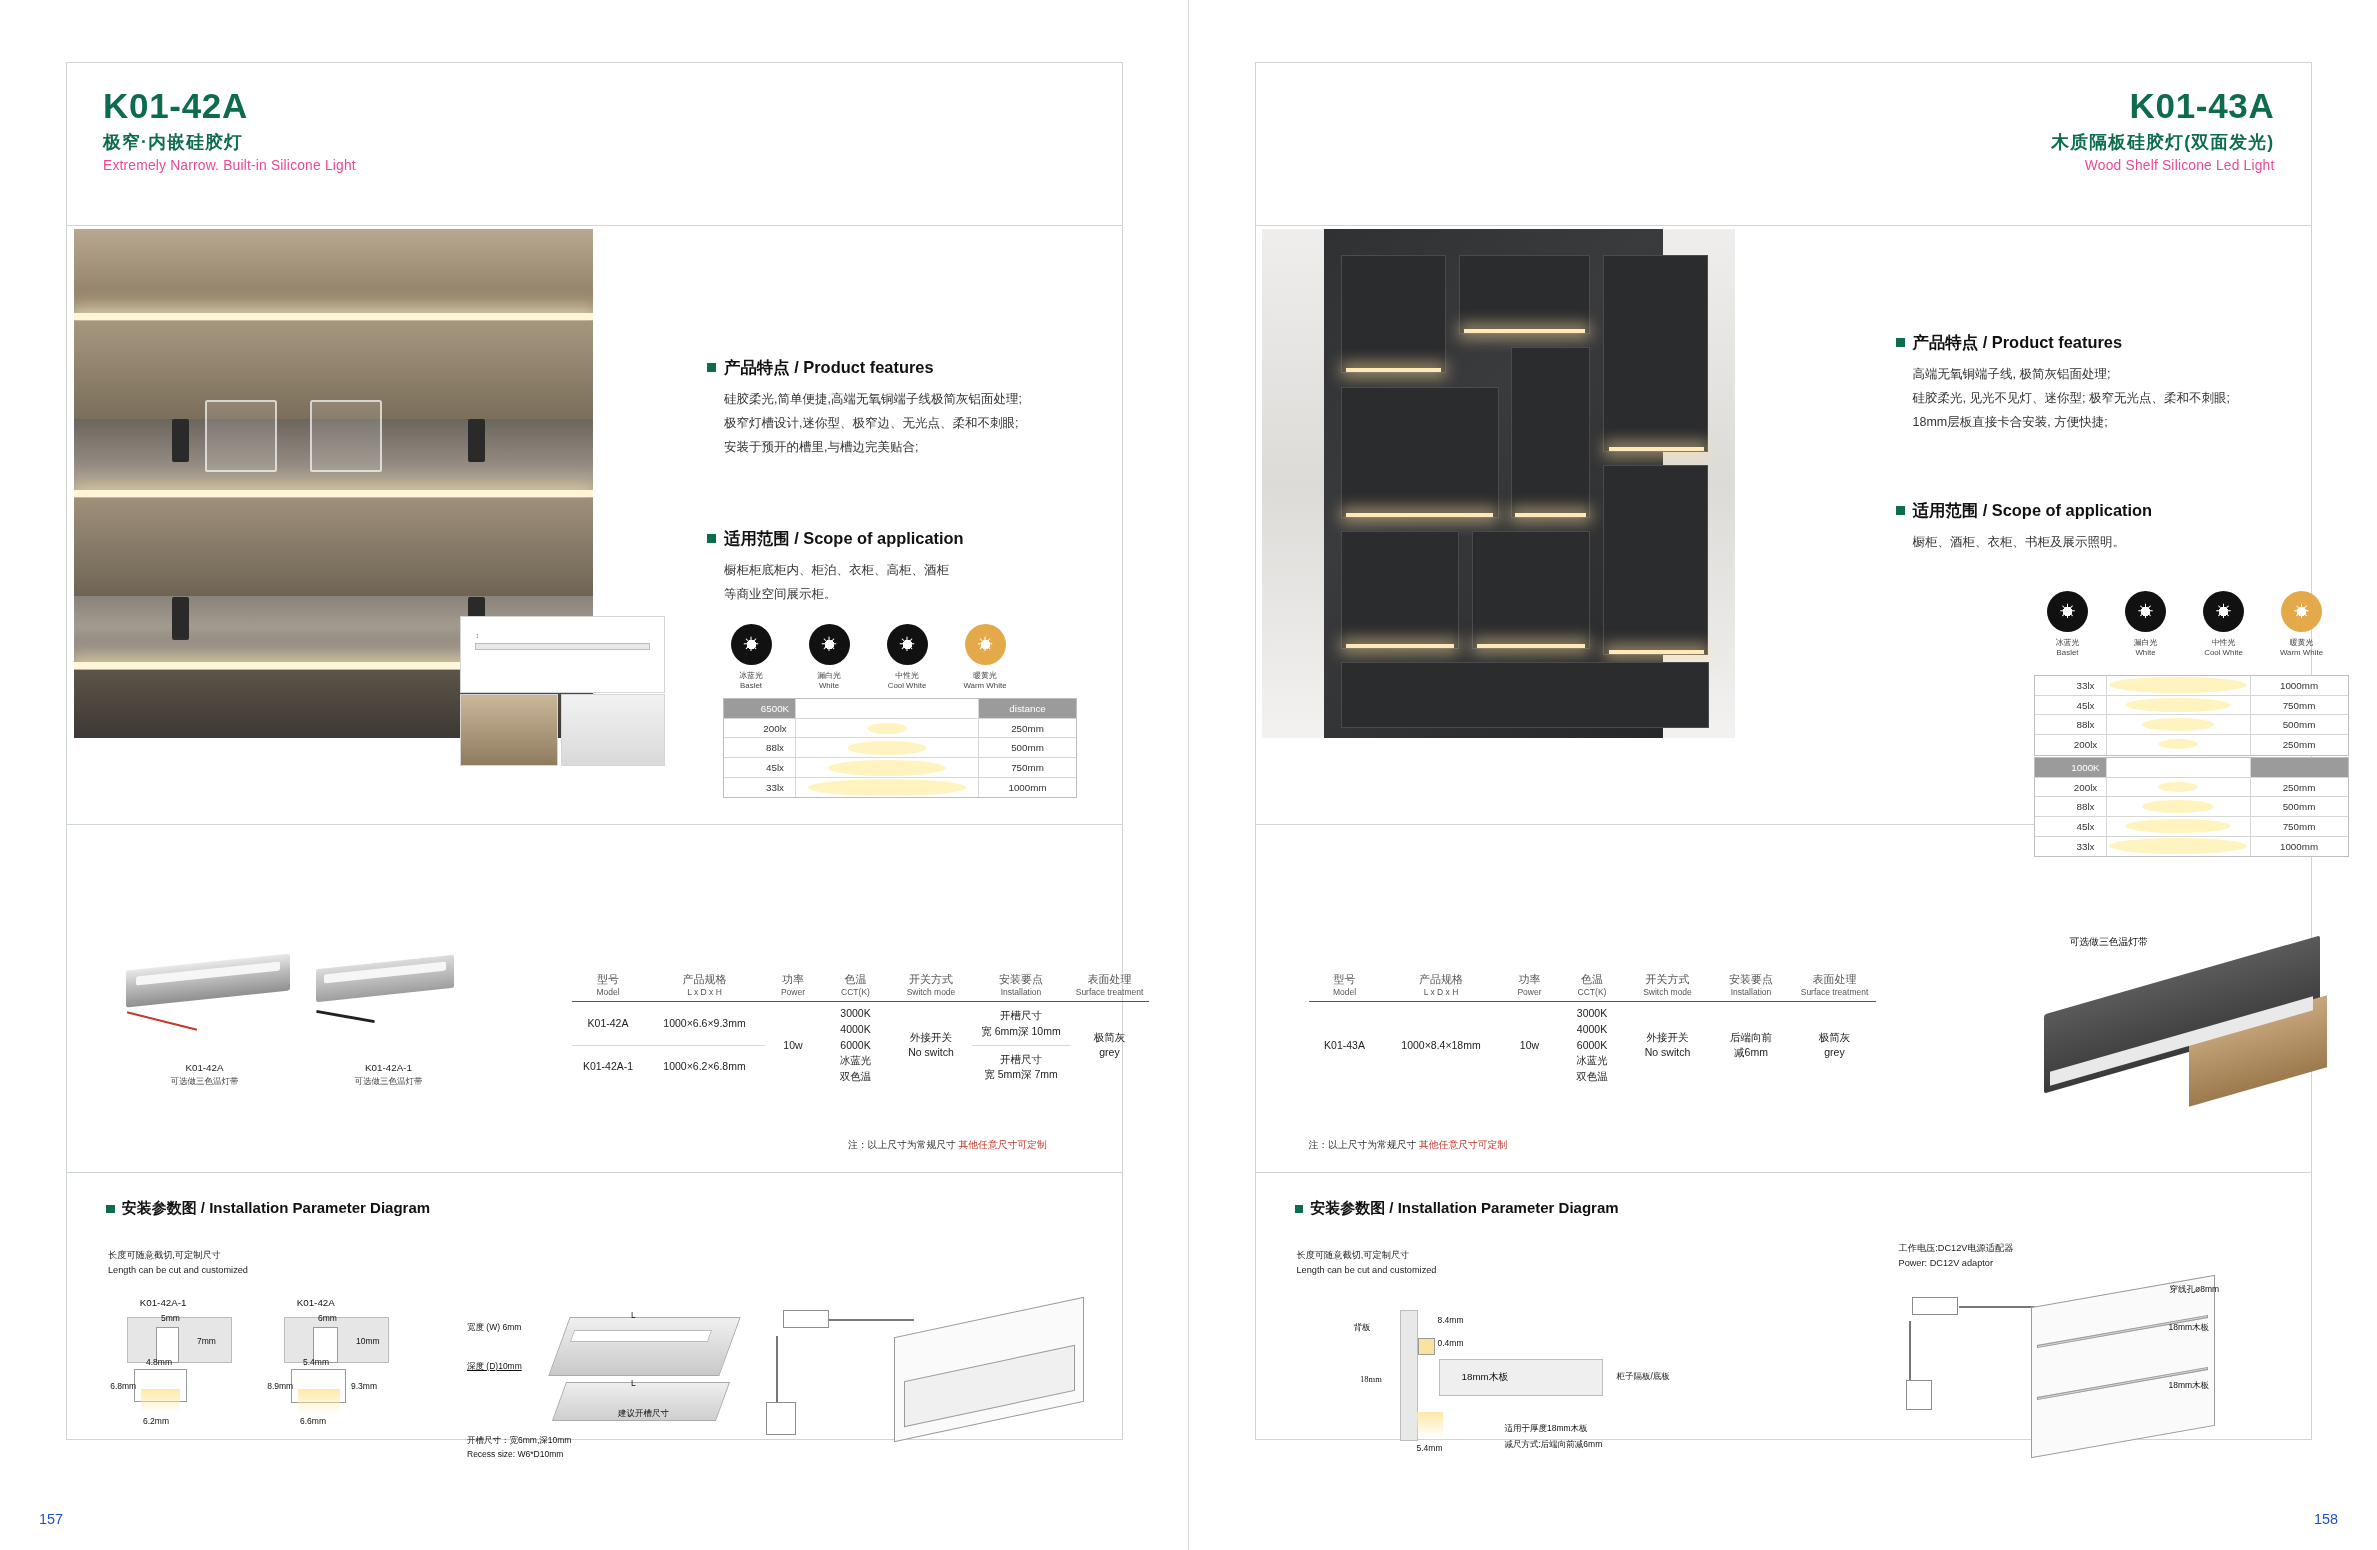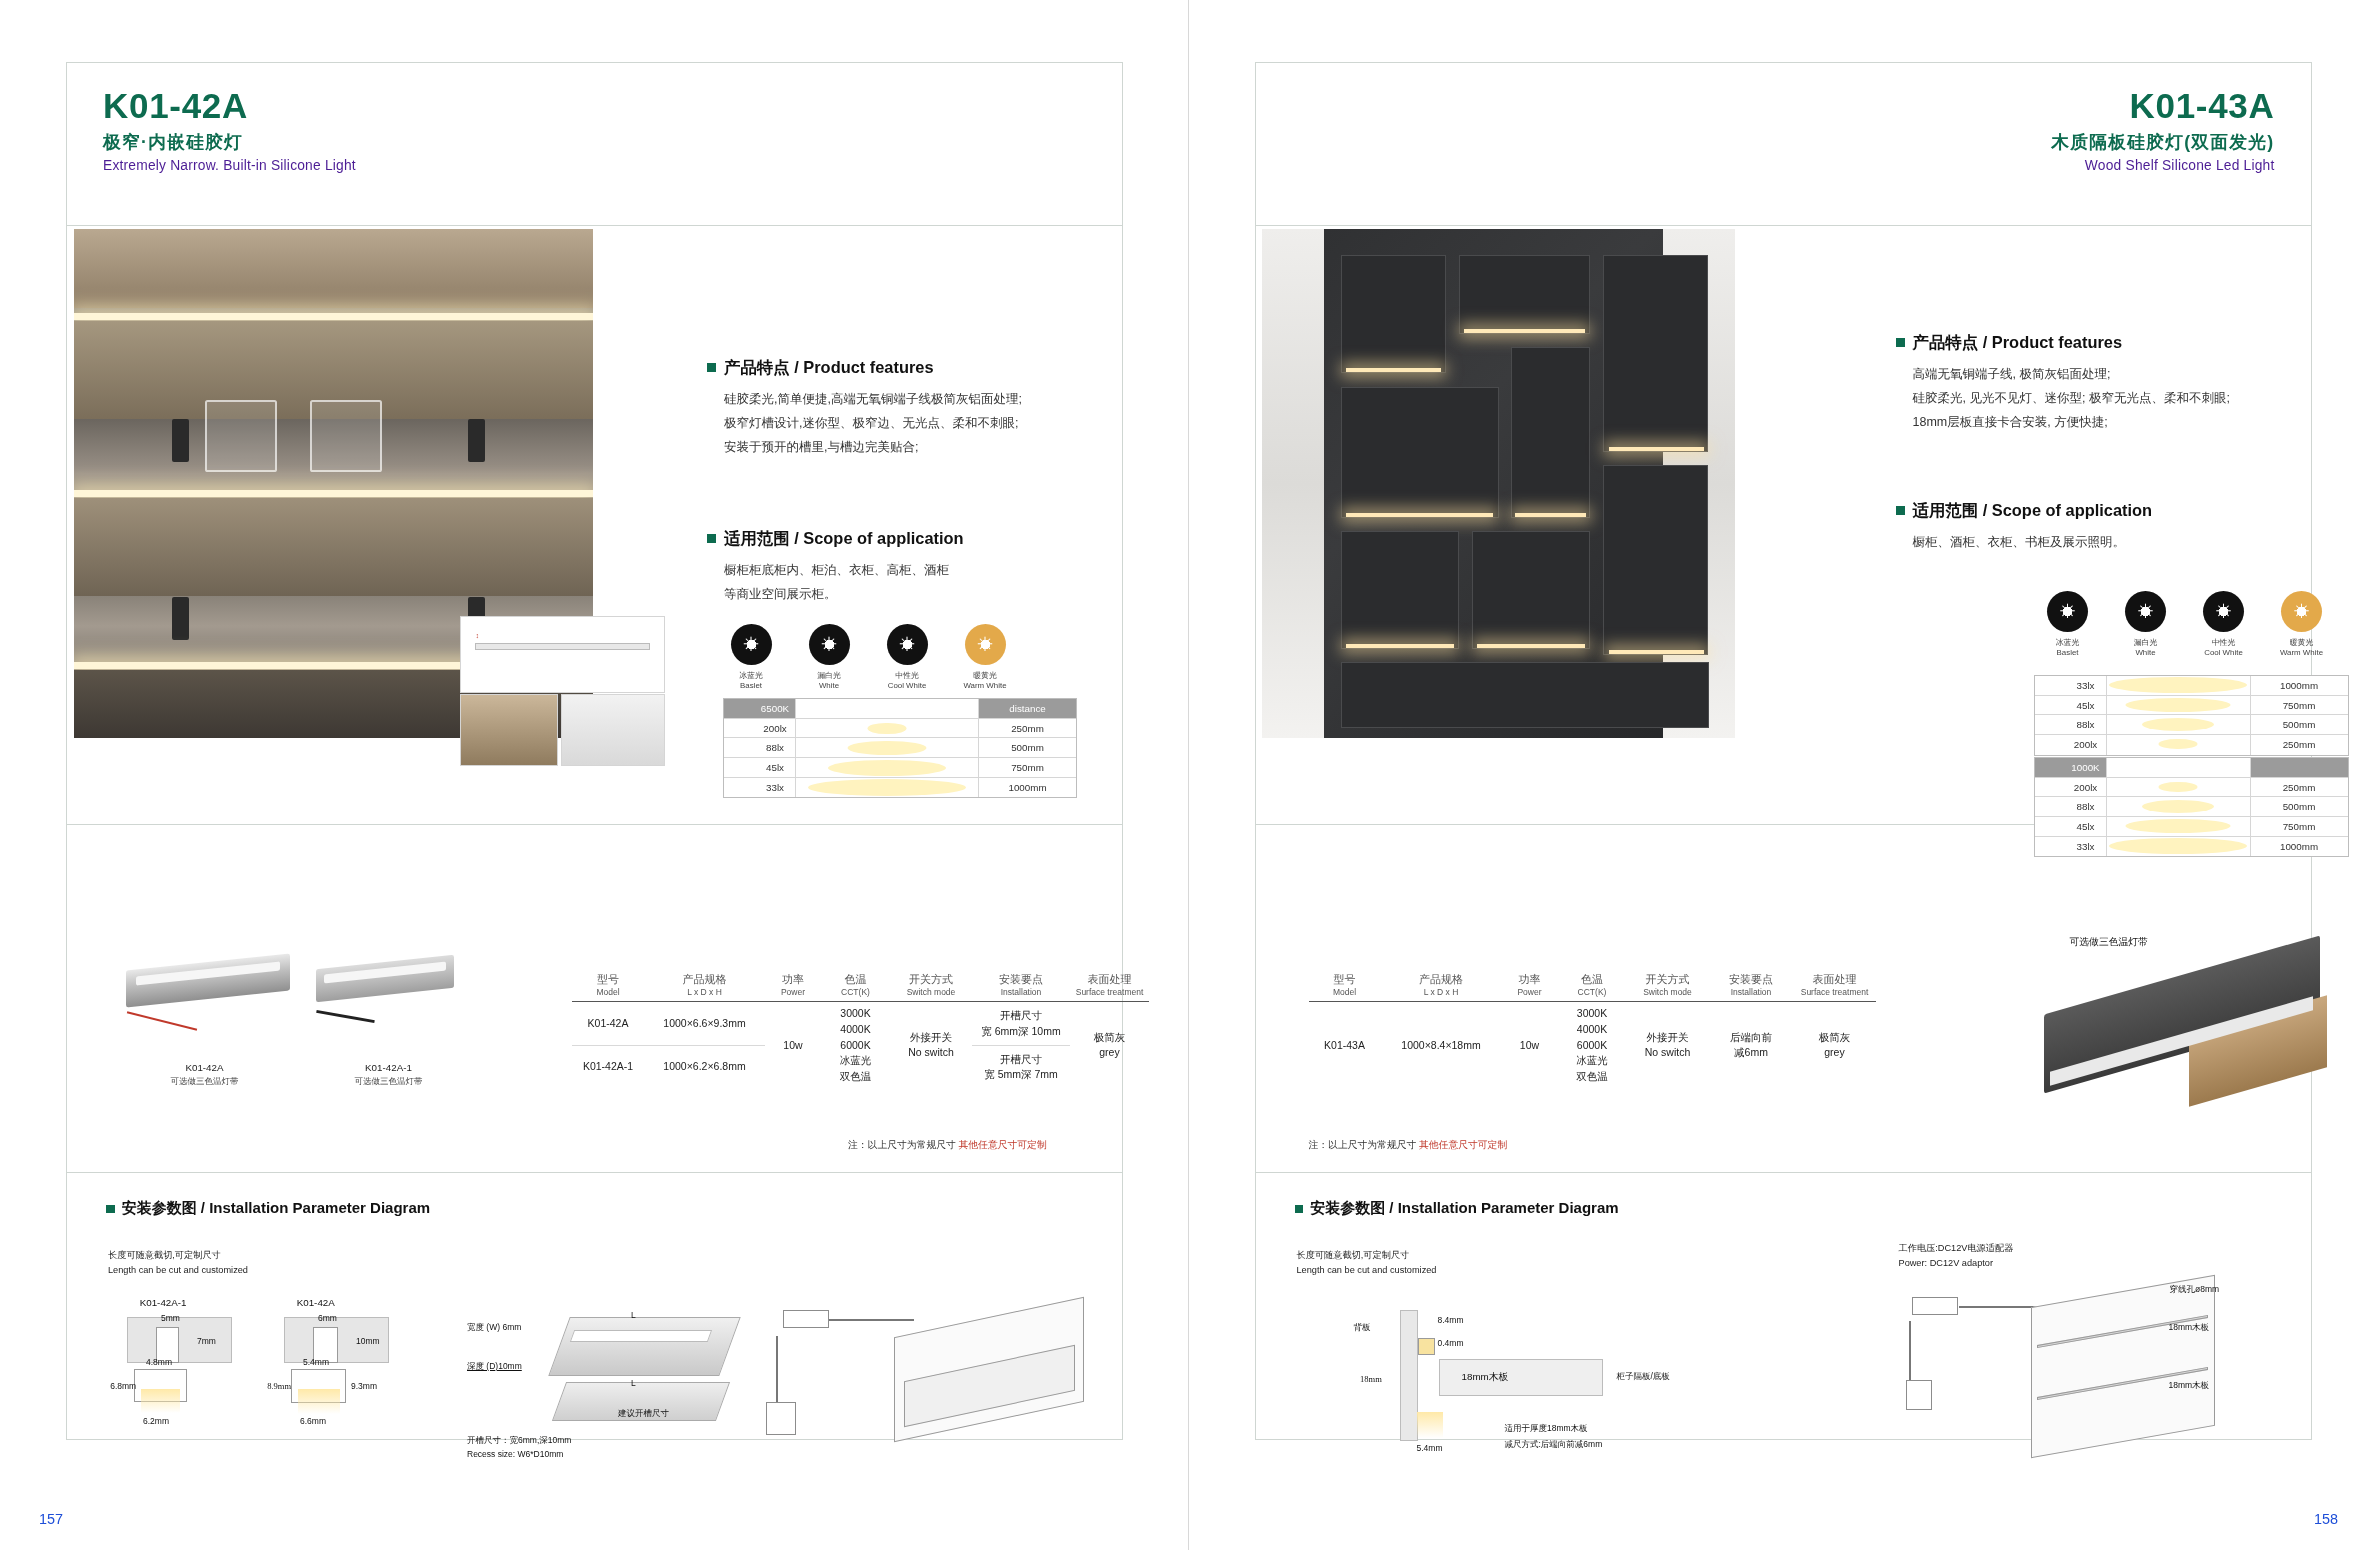--- a/index.html
+++ b/index.html
@@ -18,21 +18,21 @@
     position:absolute; left:66px; top:62px; width:1057px; height:1378px;
     border:1.3px solid #cfd6d2; background:#fff;
   }
 
   
   .hdr { position:absolute; top:25px; }
   .hdr.l { left:36px; text-align:left; }
   .hdr.r { right:36px; text-align:right; }
   .hdr .code { font-size:35px; font-weight:bold; color:#0d6b4f; letter-spacing:0.7px; line-height:1.05; }
   .hdr .cn { font-size:17.7px; font-weight:bold; color:#0d6b4f; margin-top:5.3px; letter-spacing:1.3px; }
-  .hdr .en { font-size:13.8px; color:#4c1d95; margin-top:3.9px; letter-spacing:0.2px; }
+  .hdr .en { font-size:13.8px; color:#ec4899; margin-top:3.9px; letter-spacing:0.2px; }
 
   .divider { position:absolute; left:0; width:100%; height:0.7px; background:#cfd6d2; }
 
   
   .photo { position:absolute; overflow:hidden; }
   .photo-42 {
     left:6.6px; top:166px; width:519px; height:509px;
     background:linear-gradient(180deg,#6d6b63 0%,#8a8378 18%,#4a4742 30%,#9b9288 48%,#5d5a53 62%,#a39a8f 78%,#3f3d39 100%);
   }
   .shelfline { position:absolute; left:0; width:100%; height:6.6px; background:#fff6d8; box-shadow:0 0 18.4px 6.6px rgba(255,238,190,.75); }
@@ -339,21 +339,21 @@
 
       <div class="diag" style="left:210px; top:1234px; width:164px; height:164px;">
         <div class="dim" style="left:19.7px;top:0;font-size:9.8px;">K01-42A</div>
         <div class="dbox" style="left:6.6px;top:19.7px;width:105px;height:46px;"></div>
         <div class="dwhite" style="left:36px;top:29.5px;width:25px;height:36px;"></div>
         <div class="dim" style="left:41px;top:15.8px;">6mm</div>
         <div class="dim" style="left:79px;top:39px;">10mm</div>
         <div class="dim" style="left:26px;top:60px;">5.4mm</div>
         <div class="dwhite" style="left:14.4px;top:72px;width:55px;height:34px;"></div>
         <div class="dglow" style="left:21px;top:92px;width:42px;height:25px;"></div>
-        <div class="dim" style="left:-9.8px;top:84px;font-family:Liberation Serif, serif;">8.9mm</div>
+        <div class="dim" style="left:-9.8px;top:84px;">8.9mm</div>
         <div class="dim" style="left:74px;top:84px;">9.3mm</div>
         <div class="dim" style="left:23px;top:119px;">6.6mm</div>
       </div>
 
       <div class="diag" style="left:400px; top:1247px; width:276px; height:164px;">
         <div class="dim" style="left:0;top:11.8px;">宽度 (W) 6mm</div>
         <div class="dim" style="left:0;top:51px;text-decoration:underline;">深度 (D)10mm</div>
         <div style="position:absolute;left:92px;top:6.6px;width:171px;height:59px;background:linear-gradient(180deg,#f0f0f0,#c9c9c9);border:0.7px solid #aaa;transform:skewX(-20deg);"></div>
         <div style="position:absolute;left:105px;top:19.7px;width:138px;height:11.8px;background:#fff;border:0.7px solid #bbb;transform:skewX(-20deg);"></div>
         <div class="dim" style="left:164px;top:0;">L</div>

